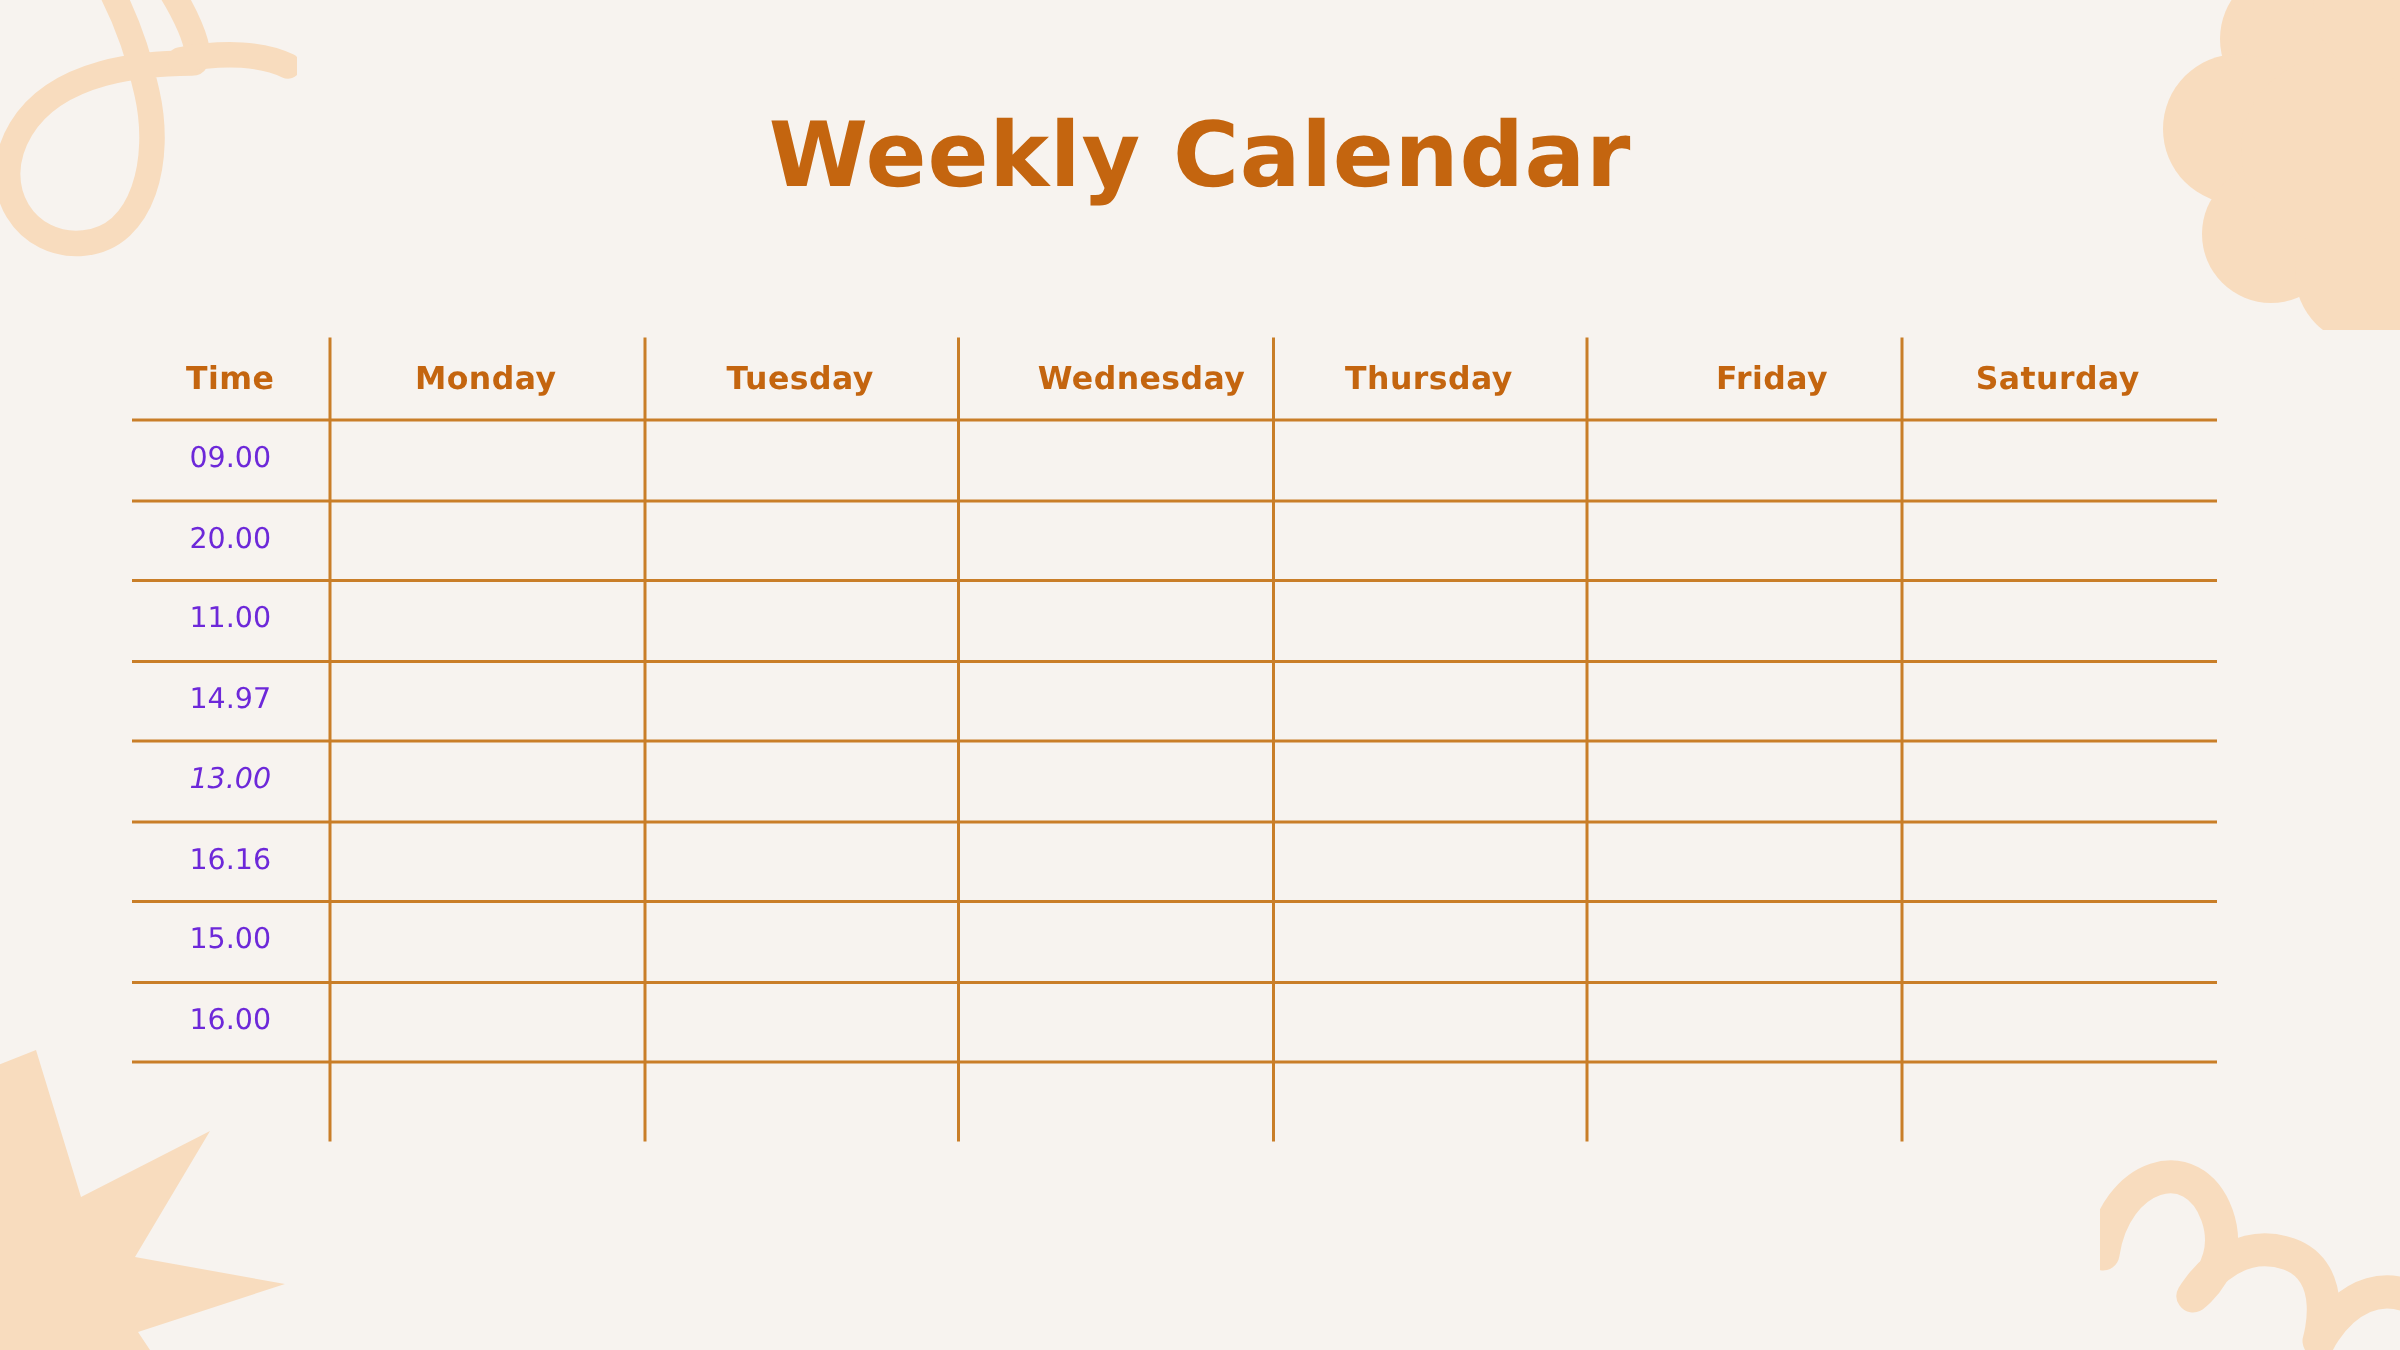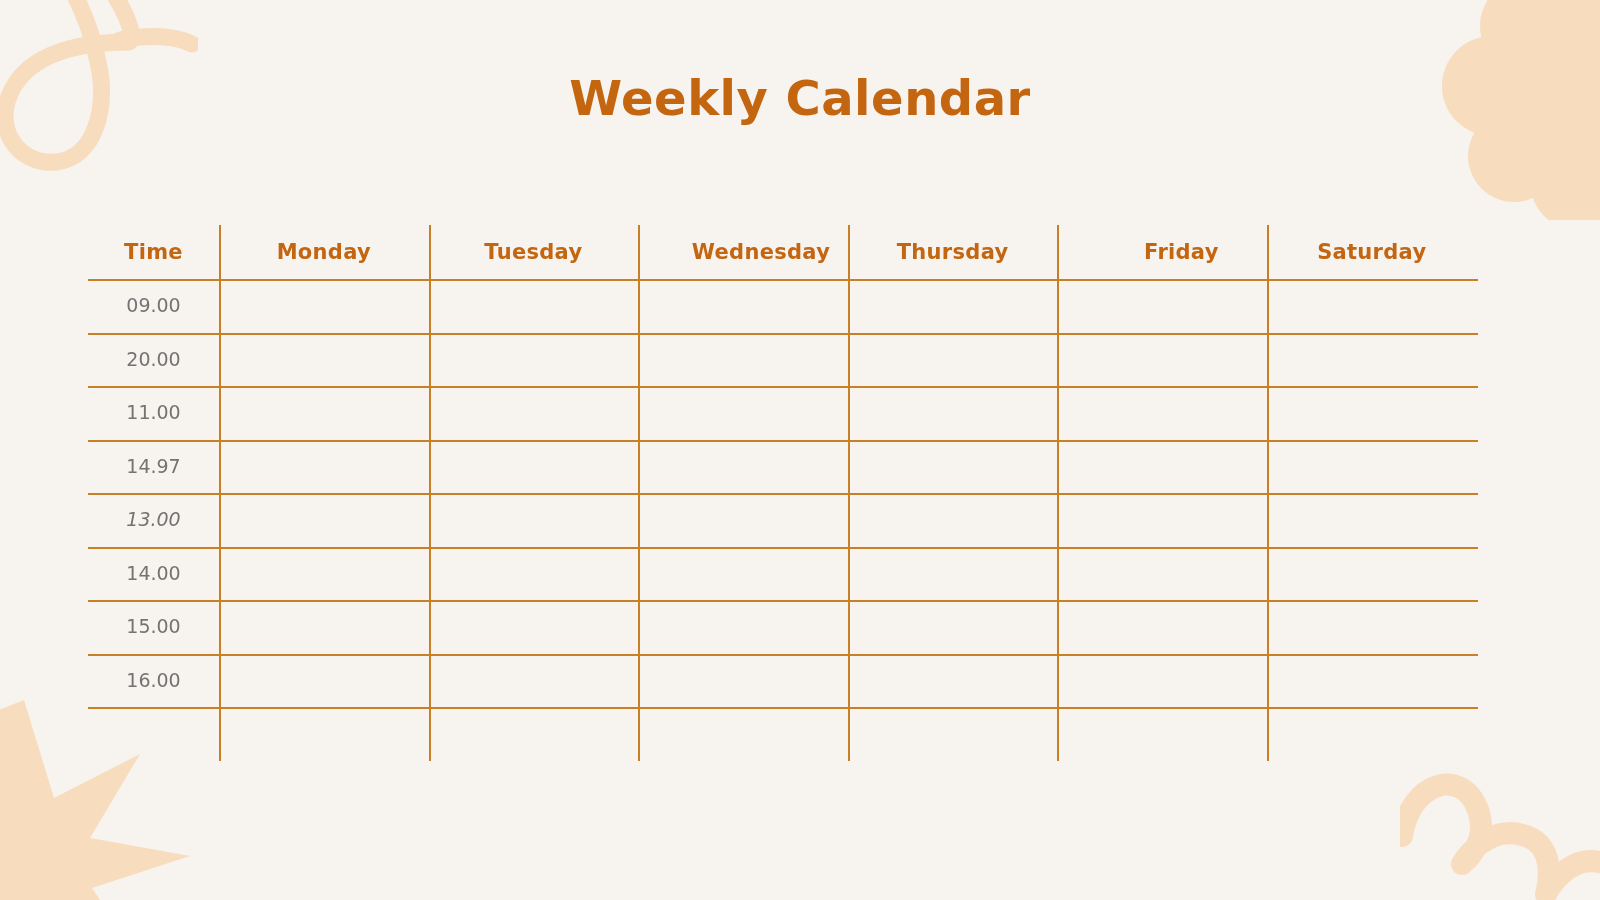--- a/index.html
+++ b/index.html
@@ -53,21 +53,21 @@
   }
 
   
   #page-title {
     position: absolute;
     left: 0;
     top: 74px;
     width: 1600px;
     text-align: center;
     font-family: "DejaVu Sans", sans-serif;
-    font-size: 48px;
+    font-size: 60px;
     font-weight: bold;
     letter-spacing: 0.5px;
     color: #C4650F;
     line-height: 1;
   }
 
   
   #calendar {
     position: absolute;
     left: 88px;
@@ -107,21 +107,21 @@
   .time-cell {
     position: absolute;
     left: 0;
     width: 131px;
     height: 53.5px;
     line-height: 53.5px;
     text-align: center;
     font-family: "DejaVu Sans", sans-serif;
     font-size: 19px;
     font-weight: normal;
-    color: #737373;
+    color: #6d28d9;
     white-space: nowrap;
   }
 
   .slot-cell {
     position: absolute;
     background: transparent;
   }
 </style>
 </head>
 <body>
@@ -206,21 +206,21 @@
       <div class="slot-cell" style="left: 759.8px; top: 214.5px; width: 209.6px; height: 53.5px;"></div>
       <div class="slot-cell" style="left: 969.4px; top: 214.5px; width: 209.6px; height: 53.5px;"></div>
       <div class="slot-cell" style="left: 1179px; top: 214.5px; width: 209.6px; height: 53.5px;"></div>
       <div class="time-cell" style="top: 268px; font-style: italic;">13.00</div>
       <div class="slot-cell" style="left: 131px; top: 268px; width: 209.6px; height: 53.5px;"></div>
       <div class="slot-cell" style="left: 340.6px; top: 268px; width: 209.6px; height: 53.5px;"></div>
       <div class="slot-cell" style="left: 550.2px; top: 268px; width: 209.6px; height: 53.5px;"></div>
       <div class="slot-cell" style="left: 759.8px; top: 268px; width: 209.6px; height: 53.5px;"></div>
       <div class="slot-cell" style="left: 969.4px; top: 268px; width: 209.6px; height: 53.5px;"></div>
       <div class="slot-cell" style="left: 1179px; top: 268px; width: 209.6px; height: 53.5px;"></div>
-      <div class="time-cell" style="top: 321.5px;">14.00</div>
+      <div class="time-cell" style="top: 321.5px;">16.16</div>
       <div class="slot-cell" style="left: 131px; top: 321.5px; width: 209.6px; height: 53.5px;"></div>
       <div class="slot-cell" style="left: 340.6px; top: 321.5px; width: 209.6px; height: 53.5px;"></div>
       <div class="slot-cell" style="left: 550.2px; top: 321.5px; width: 209.6px; height: 53.5px;"></div>
       <div class="slot-cell" style="left: 759.8px; top: 321.5px; width: 209.6px; height: 53.5px;"></div>
       <div class="slot-cell" style="left: 969.4px; top: 321.5px; width: 209.6px; height: 53.5px;"></div>
       <div class="slot-cell" style="left: 1179px; top: 321.5px; width: 209.6px; height: 53.5px;"></div>
       <div class="time-cell" style="top: 375px;">15.00</div>
       <div class="slot-cell" style="left: 131px; top: 375px; width: 209.6px; height: 53.5px;"></div>
       <div class="slot-cell" style="left: 340.6px; top: 375px; width: 209.6px; height: 53.5px;"></div>
       <div class="slot-cell" style="left: 550.2px; top: 375px; width: 209.6px; height: 53.5px;"></div>

